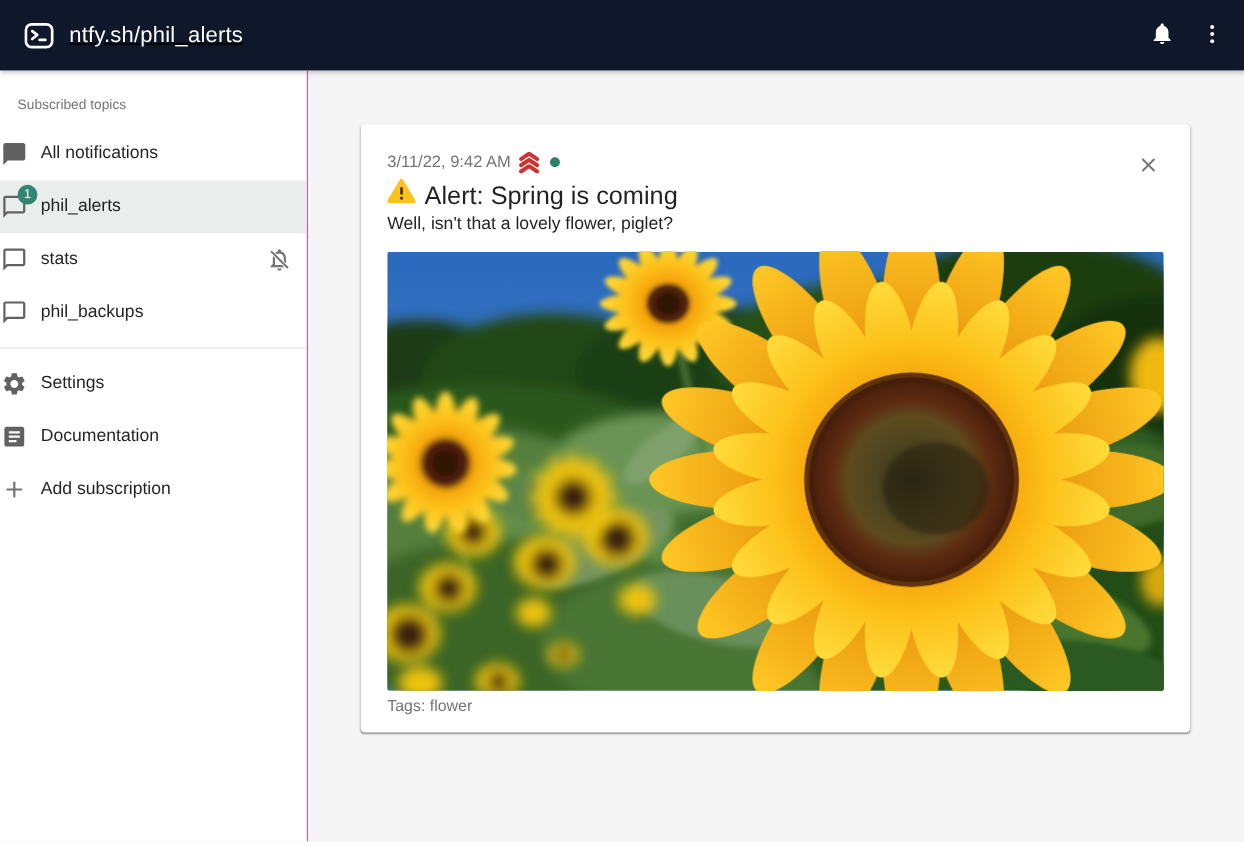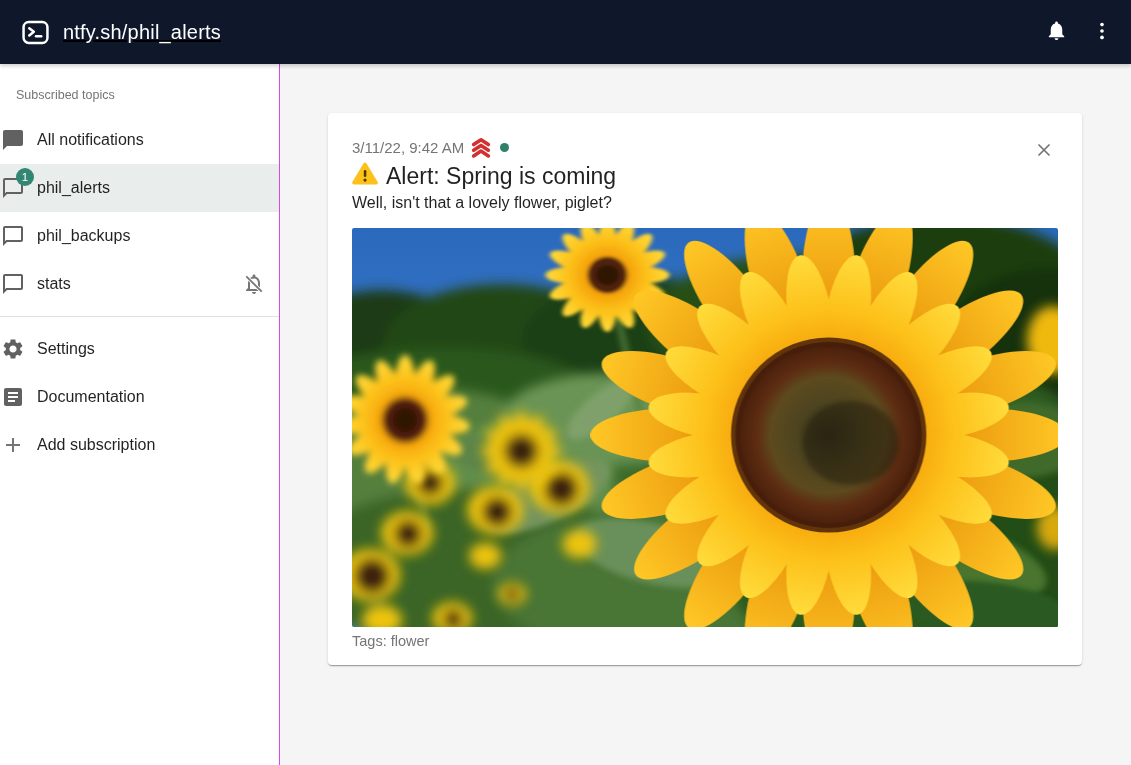--- a/index.html
+++ b/index.html
@@ -97,37 +97,37 @@
     </span>
     <span class="lbl">phil_alerts</span>
   </div>
 
   <div class="side-item">
     <span class="ic">
       <svg width="24" height="24" viewBox="0 0 24 24" fill="#616161">
         <path d="M20 2H4c-1.1 0-2 .9-2 2v18l4-4h14c1.1 0 2-.9 2-2V4c0-1.1-.9-2-2-2zm0 14H5.17L4 17.17V4h16v12z"></path>
       </svg>
     </span>
-    <span class="lbl">phil_backups</span>
-  </div>
-
-  <div class="side-item">
-    <span class="ic">
-      <svg width="24" height="24" viewBox="0 0 24 24" fill="#616161">
-        <path d="M20 2H4c-1.1 0-2 .9-2 2v18l4-4h14c1.1 0 2-.9 2-2V4c0-1.1-.9-2-2-2zm0 14H5.17L4 17.17V4h16v12z"></path>
-      </svg>
-    </span>
     <span class="lbl">stats</span>
     <span class="mute">
       <svg width="24" height="24" viewBox="0 0 24 24" fill="#757575">
         <path d="M12 22c1.1 0 2-.9 2-2h-4c0 1.1.9 2 2 2zm6-6v-5c0-3.07-1.63-5.64-4.5-6.32V4c0-.83-.67-1.5-1.5-1.5s-1.5.67-1.5 1.5v.68C7.63 5.36 6 7.92 6 11v5l-2 2v1h16v-1l-2-2zm-2 1H8v-6c0-2.48 1.51-4.5 4-4.5s4 2.02 4 4.5v6z"></path>
         <path d="M4.3 4.3l15.4 15.4" stroke="#fff" stroke-width="3.6" fill="none"></path>
         <path d="M4.3 4.3l15.4 15.4" stroke="#757575" stroke-width="1.8" fill="none"></path>
       </svg>
     </span>
+  </div>
+
+  <div class="side-item">
+    <span class="ic">
+      <svg width="24" height="24" viewBox="0 0 24 24" fill="#616161">
+        <path d="M20 2H4c-1.1 0-2 .9-2 2v18l4-4h14c1.1 0 2-.9 2-2V4c0-1.1-.9-2-2-2zm0 14H5.17L4 17.17V4h16v12z"></path>
+      </svg>
+    </span>
+    <span class="lbl">phil_backups</span>
   </div>
 
   <div class="divider"></div>
 
   <div class="side-item">
     <span class="ic">
       <svg width="24" height="24" viewBox="0 0 24 24" fill="#616161">
         <path d="M19.14 12.94c.04-.3.06-.61.06-.94 0-.32-.02-.64-.07-.94l2.03-1.58c.18-.14.23-.41.12-.61l-1.92-3.32c-.12-.22-.37-.29-.59-.22l-2.39.96c-.5-.38-1.03-.7-1.62-.94l-.36-2.54c-.04-.24-.24-.41-.48-.41h-3.84c-.24 0-.43.17-.47.41l-.36 2.54c-.59.24-1.13.57-1.62.94l-2.39-.96c-.22-.08-.47 0-.59.22L2.74 8.87c-.12.21-.08.47.12.61l2.03 1.58c-.05.3-.09.63-.09.94s.02.64.07.94l-2.03 1.58c-.18.14-.23.41-.12.61l1.92 3.32c.12.22.37.29.59.22l2.39-.96c.5.38 1.03.7 1.62.94l.36 2.54c.05.24.24.41.48.41h3.84c.24 0 .44-.17.47-.41l.36-2.54c.59-.24 1.13-.56 1.62-.94l2.39.96c.22.08.47 0 .59-.22l1.92-3.32c.12-.22.07-.47-.12-.61l-2.01-1.58zM12 15.6c-1.98 0-3.6-1.62-3.6-3.6s1.62-3.6 3.6-3.6 3.6 1.62 3.6 3.6-1.62 3.6-3.6 3.6z"></path>
       </svg>
     </span>

